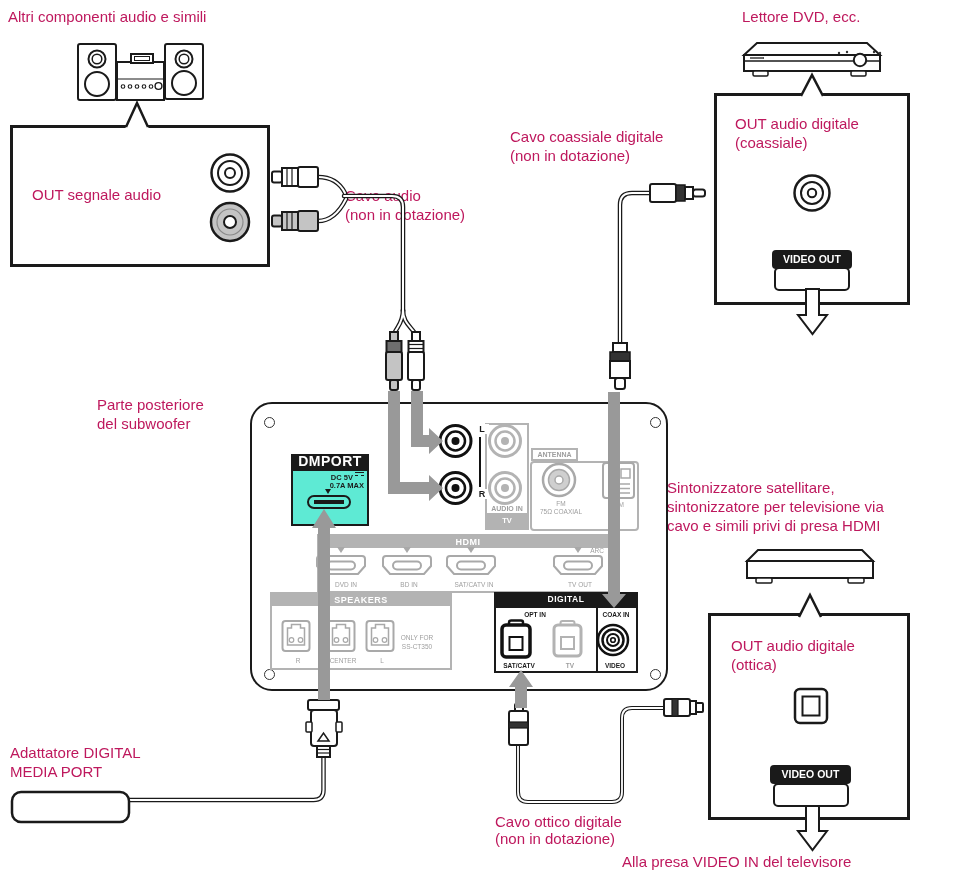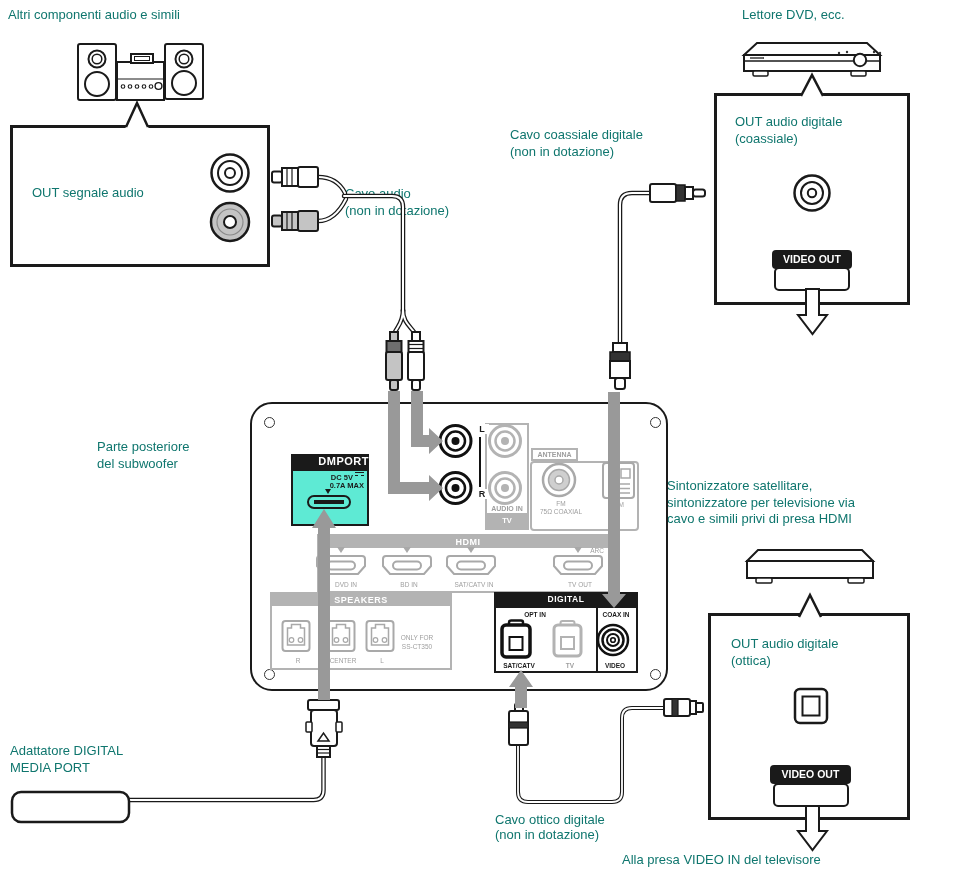--- a/index.html
+++ b/index.html
@@ -1,31 +1,31 @@
 <!DOCTYPE html>
 <html><head>
 <meta charset="utf-8">
 <style>
   html,body{margin:0;padding:0;background:#fff;}
   #stage{position:relative;width:956px;height:875px;background:#fff;overflow:hidden;
          font-family:"Liberation Sans","DejaVu Sans",sans-serif;color:#1a1a1a;}
   .abs{position:absolute;}
-  .lbl{font-size:13px;line-height:1.28;color:#0f766e;white-space:nowrap;}
+  .lbl{font-size:15px;line-height:1.28;color:#be185d;white-space:nowrap;}
   .box{position:absolute;border:3px solid #1a1a1a;background:#fff;box-sizing:border-box;}
   
   #panel{position:absolute;left:250px;top:402px;width:418px;height:289px;border:2px solid #1a1a1a;
          border-radius:22px;background:#fff;box-sizing:border-box;}
   .screw{position:absolute;width:11px;height:11px;border:1.5px solid #333;border-radius:50%;box-sizing:border-box;}
   .blk-badge{background:#1a1a1a;color:#fff;font-weight:bold;text-align:center;}
   .dim-badge{background:#b3b3b3;color:#fff;font-weight:bold;text-align:center;}
   .dimtxt{color:#9e9e9e;}
   .cc{text-align:center;white-space:nowrap;}
   
   #dmport{position:absolute;left:39px;top:50px;width:78px;height:74px;}
-  #dmport .hd{height:15px;font-size:11px;line-height:15px;letter-spacing:.5px;text-align:right;}
+  #dmport .hd{height:15px;font-size:14px;line-height:15px;letter-spacing:.5px;}
   #dmport .bd{position:relative;height:57px;border:2px solid #1a1a1a;background:#5eead4;box-sizing:border-box;}
   .dm-l1{position:absolute;right:3px;top:1px;font-size:7.5px;font-weight:bold;}
   .dm-l2{position:absolute;right:3px;top:10px;font-size:7.5px;font-weight:bold;}
   .dc-icon{display:inline-block;width:9px;height:6px;border-top:1.5px solid #1a1a1a;position:relative;vertical-align:1px;}
   .dc-icon::after{content:"";position:absolute;left:0;top:1.5px;width:9px;border-top:1.5px dashed #1a1a1a;}
   .tri-dn{width:0;height:0;border-left:3.5px solid transparent;border-right:3.5px solid transparent;border-top:5px solid #1a1a1a;}
   #dm-slot{position:absolute;left:14px;top:24px;width:44px;height:14px;border:2px solid #1a1a1a;border-radius:7px;box-sizing:border-box;}
   #dm-slot div{margin:3px 5px;height:4px;background:#1a1a1a;}
   
   .jackblock{position:absolute;box-sizing:border-box;background:#fff;}
@@ -49,21 +49,21 @@
   <div class="abs lbl" style="left:8px;top:7px;">Altri componenti audio e simili</div>
   <div class="abs lbl" style="left:742px;top:7px;">Lettore DVD, ecc.</div>
   <div class="abs lbl" style="left:345px;top:138px;margin-top:48px;">
     <div>Cavo audio</div>
     <div>(non in dotazione)</div>
   </div>
   <div class="abs lbl" style="left:510px;top:127px;">
     <div>Cavo coassiale digitale</div>
     <div>(non in dotazione)</div>
   </div>
-  <div class="abs lbl" style="left:97px;top:395px;margin-top:44px;">
+  <div class="abs lbl" style="left:97px;top:395px;">
     <div>Parte posteriore</div>
     <div>del subwoofer</div>
   </div>
   <div class="abs lbl" style="left:667px;top:478px;">
     <div>Sintonizzatore satellitare,</div>
     <div>sintonizzatore per televisione via</div>
     <div>cavo e simili privi di presa HDMI</div>
   </div>
   <div class="abs lbl" style="left:10px;top:743px;">
     <div>Adattatore DIGITAL</div>

